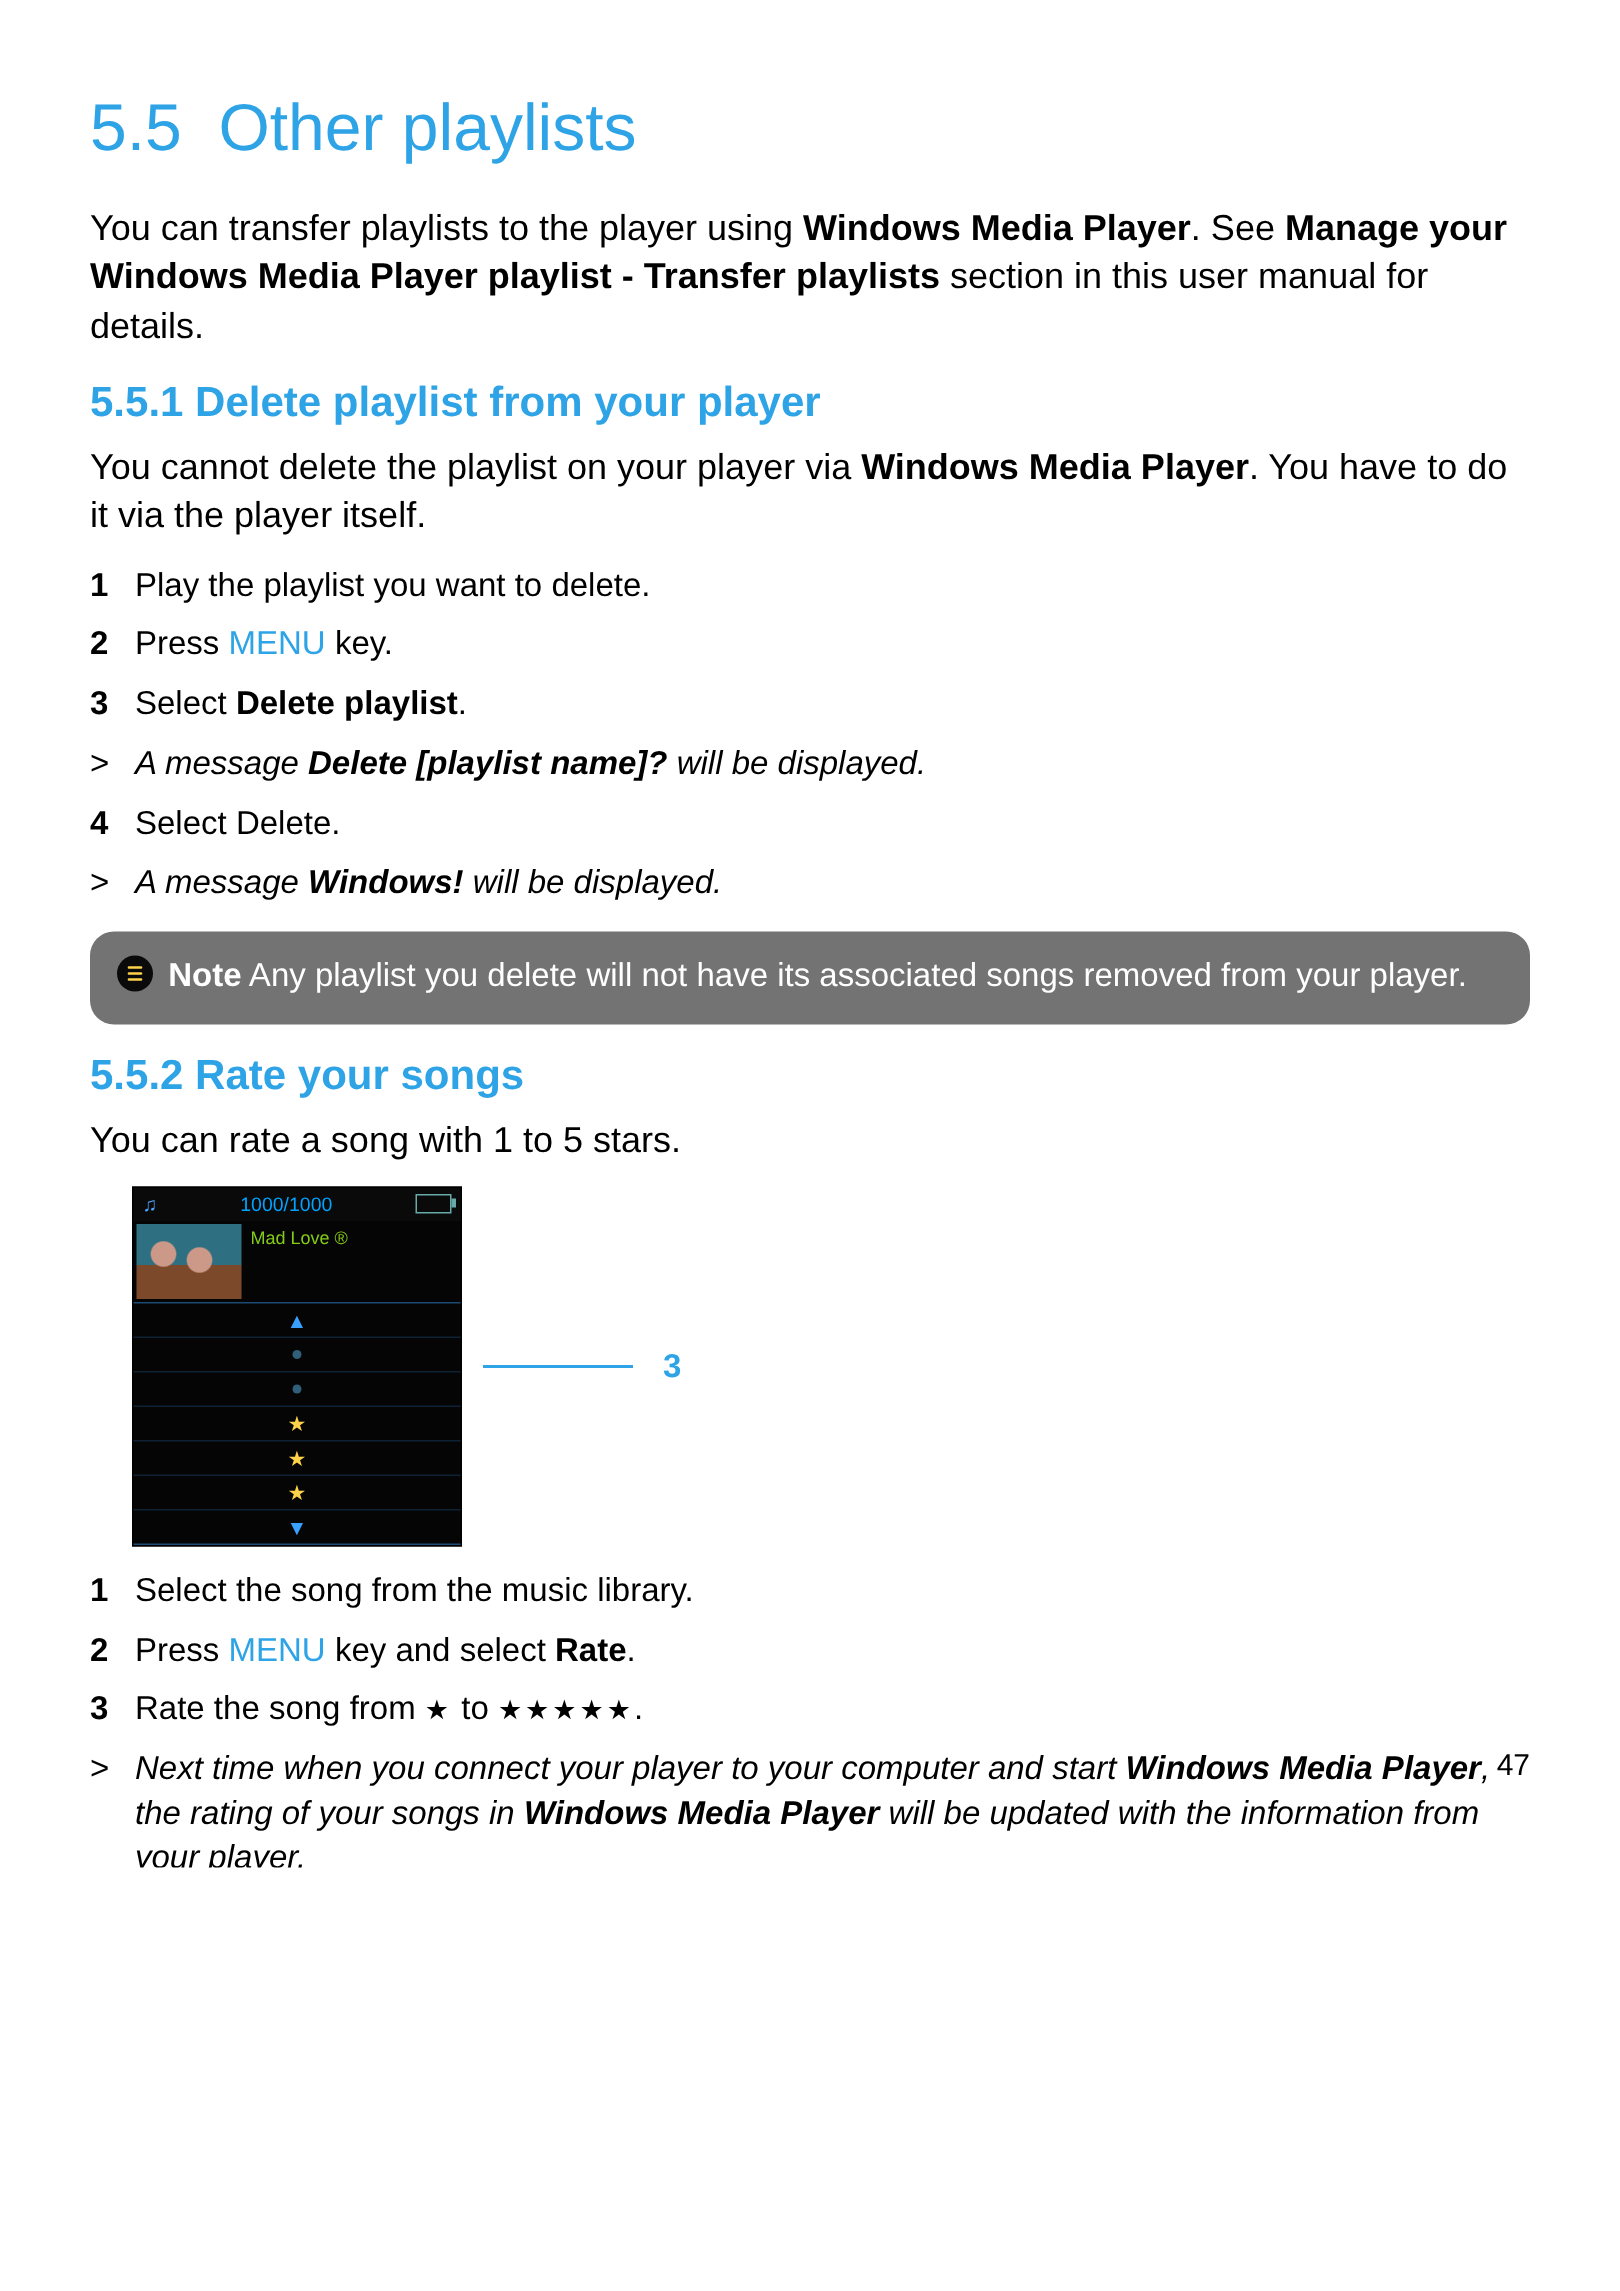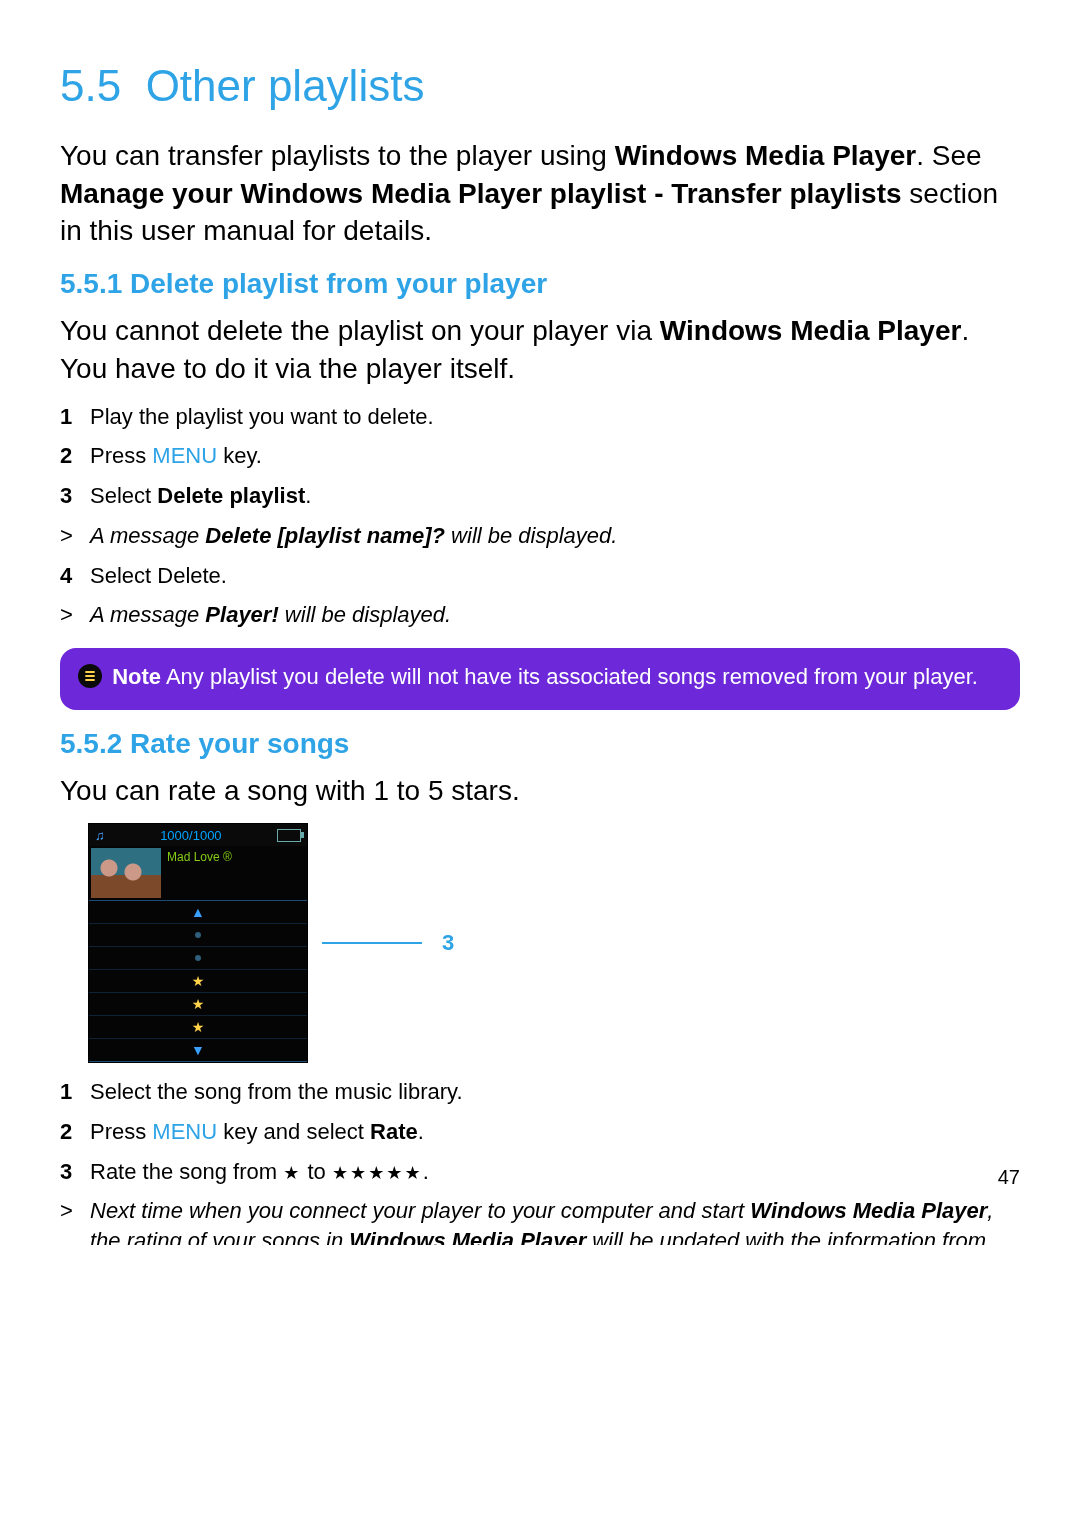--- a/index.html
+++ b/index.html
@@ -23,21 +23,21 @@
     margin: 0 0 24px 0;
     line-height: 1.2;
   }
   h2.subsection-title {
     font-size: 28px;
     font-weight: 700;
     color: #2ea3e6;
     margin: 18px 0 12px 0;
   }
   p.body-text {
-    font-size: 28px;
+    font-size: 24px;
     line-height: 1.35;
     margin: 0 0 14px 0;
   }
   .bold { font-weight: 700; }
   .menu-word { color: #2ea3e6; }
   ol.steps {
     list-style: none;
     padding: 0;
     margin: 0 0 10px 0;
   }
@@ -62,21 +62,21 @@
     margin: 6px 0 10px 0;
     font-style: italic;
   }
   .result-row .gt {
     width: 30px;
     flex: 0 0 30px;
     font-style: normal;
     font-weight: 400;
   }
   .note-box {
-    background: #6d28d9;
+    background: #737373;
     color: #fff;
     border-radius: 16px;
     padding: 14px 18px 18px 18px;
     margin: 18px 0 18px 0;
     font-size: 22px;
     line-height: 1.35;
   }
   .note-icon {
     display: inline-flex;
     align-items: center;
@@ -231,21 +231,21 @@
   </div>
   <ol class="steps">
     <li>
       <span class="num">4</span>
       <span class="content">Select Delete.</span>
     </li>
   </ol>
   <div class="result-row">
     <span class="gt">&gt;</span>
     <span class="content">
-      <span>A message </span><span class="bold">Player!</span><span> will be displayed.</span>
+      <span>A message </span><span class="bold">Windows!</span><span> will be displayed.</span>
     </span>
   </div>
 
   <div class="note-box">
     <span class="note-icon">
       <svg width="14" height="14" viewBox="0 0 14 14">
           <path d="M3 3h8M3 7h8M3 11h8" stroke="#ffd24a" stroke-width="1.8" stroke-linecap="round"></path>
         </svg>
     </span>
     <span class="bold">Note</span><span> Any playlist you delete will not have its associated songs removed from your player.</span>

